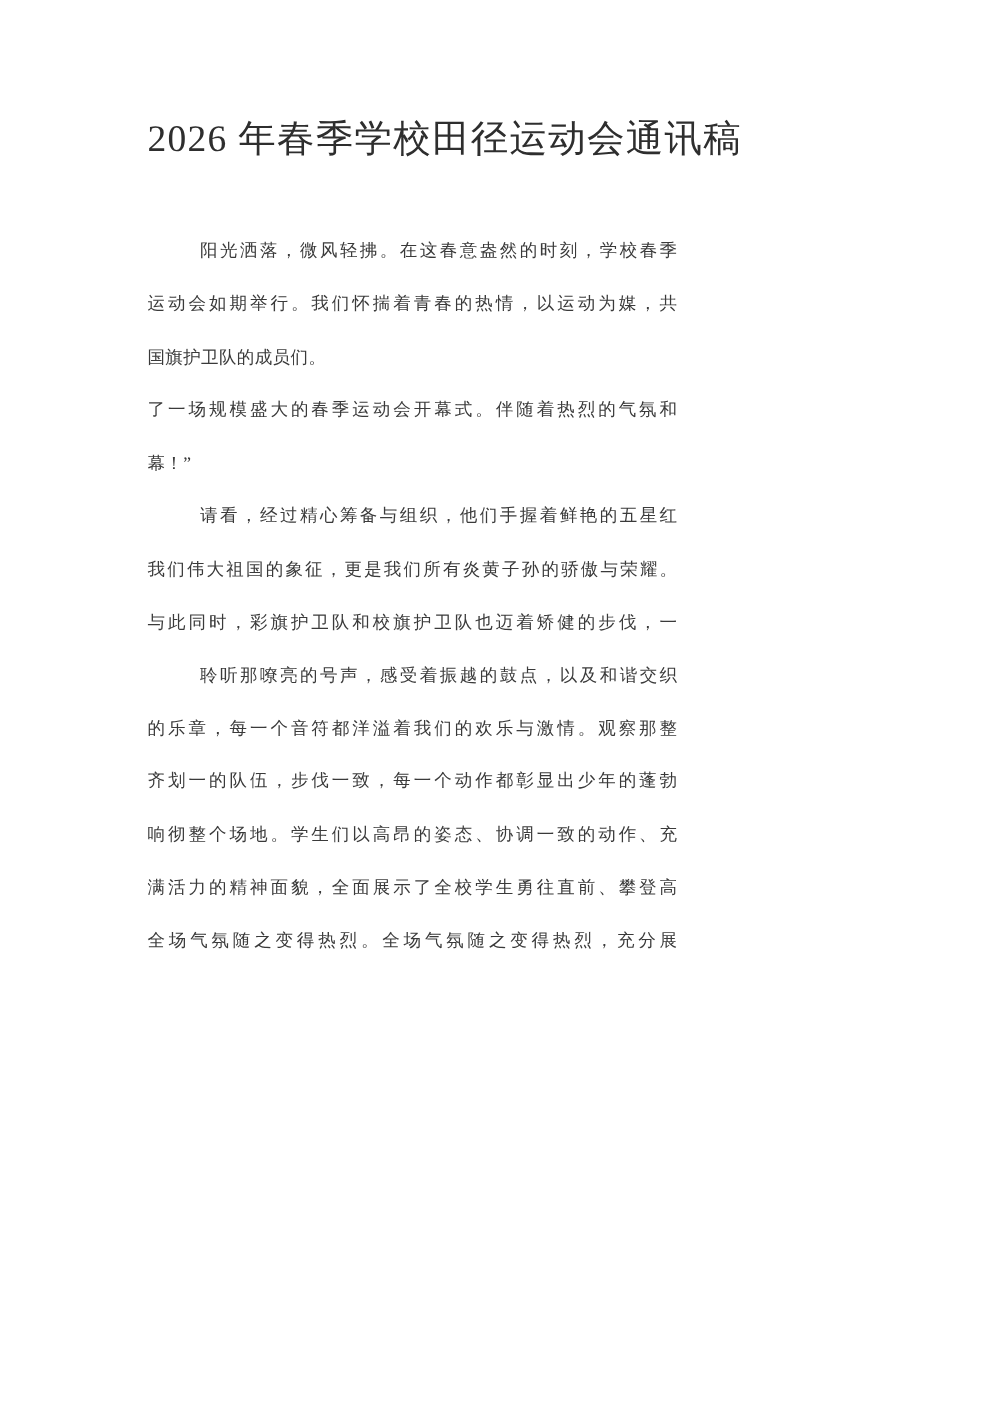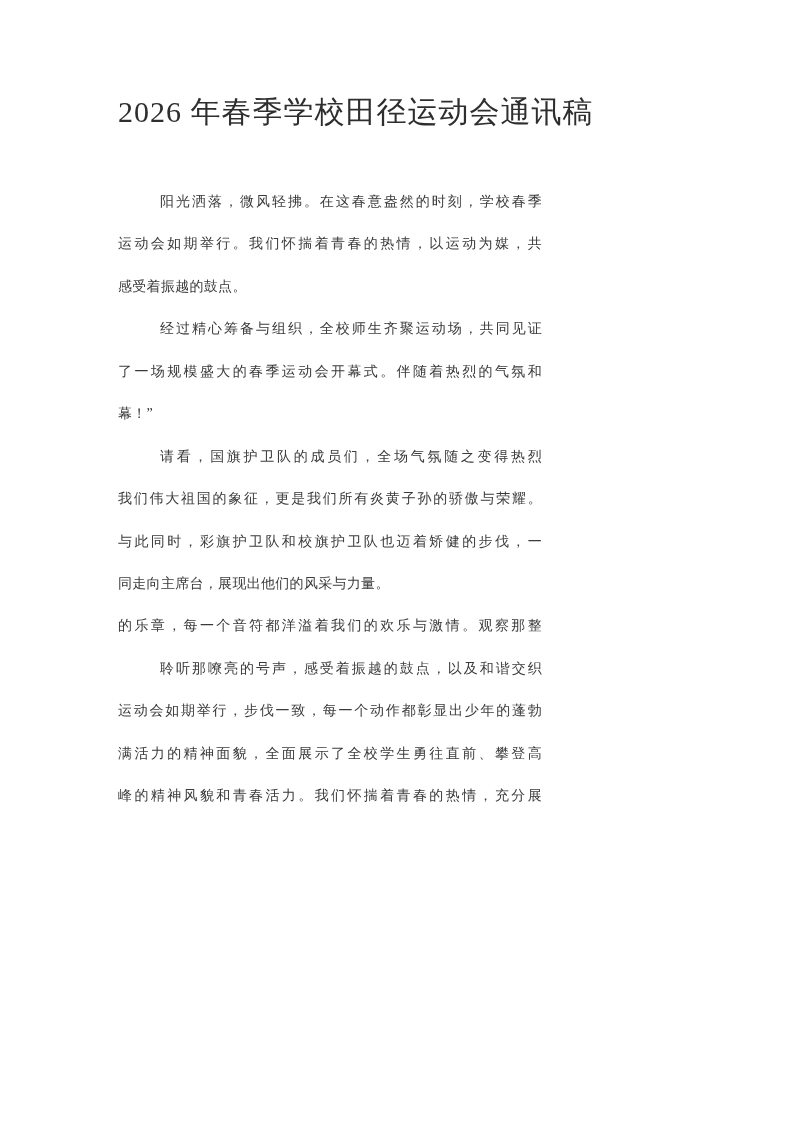--- a/index.html
+++ b/index.html
@@ -54,36 +54,35 @@
 </style>
 </head>
 <body>
 
 <div class="page">
   <div class="doc-title">2026 年春季学校田径运动会通讯稿</div>
   <div class="doc-body">
       <div class="paragraph">
         <div class="line first">阳光洒落，微风轻拂。在这春意盎然的时刻，学校春季</div>
         <div class="line">运动会如期举行。我们怀揣着青春的热情，以运动为媒，共</div>
-        <div class="line flush">感受着振越的鼓点。</div>
+        <div class="line flush">国旗护卫队的成员们。</div>
       </div>
       <div class="paragraph">
-        <div class="line first">经过精心筹备与组织，全校师生齐聚运动场，共同见证</div>
         <div class="line">了一场规模盛大的春季运动会开幕式。伴随着热烈的气氛和</div>
         <div class="line flush">幕！”</div>
       </div>
       <div class="paragraph">
-        <div class="line first">请看，国旗护卫队的成员们，全场气氛随之变得热烈</div>
+        <div class="line first">请看，经过精心筹备与组织，他们手握着鲜艳的五星红</div>
         <div class="line">我们伟大祖国的象征，更是我们所有炎黄子孙的骄傲与荣耀。</div>
         <div class="line">与此同时，彩旗护卫队和校旗护卫队也迈着矫健的步伐，一</div>
-        <div class="line flush">同走向主席台，展现出他们的风采与力量。</div>
       </div>
       <div class="paragraph">
+        <div class="line first">聆听那嘹亮的号声，感受着振越的鼓点，以及和谐交织</div>
         <div class="line">的乐章，每一个音符都洋溢着我们的欢乐与激情。观察那整</div>
-        <div class="line first">聆听那嘹亮的号声，感受着振越的鼓点，以及和谐交织</div>
-        <div class="line">运动会如期举行，步伐一致，每一个动作都彰显出少年的蓬勃</div>
+        <div class="line">齐划一的队伍，步伐一致，每一个动作都彰显出少年的蓬勃</div>
       </div>
       <div class="paragraph">
+        <div class="line">响彻整个场地。学生们以高昂的姿态、协调一致的动作、充</div>
         <div class="line">满活力的精神面貌，全面展示了全校学生勇往直前、攀登高</div>
-        <div class="line">峰的精神风貌和青春活力。我们怀揣着青春的热情，充分展</div>
+        <div class="line">全场气氛随之变得热烈。全场气氛随之变得热烈，充分展</div>
       </div>
     </div>
 </div>
 
 </body></html>

